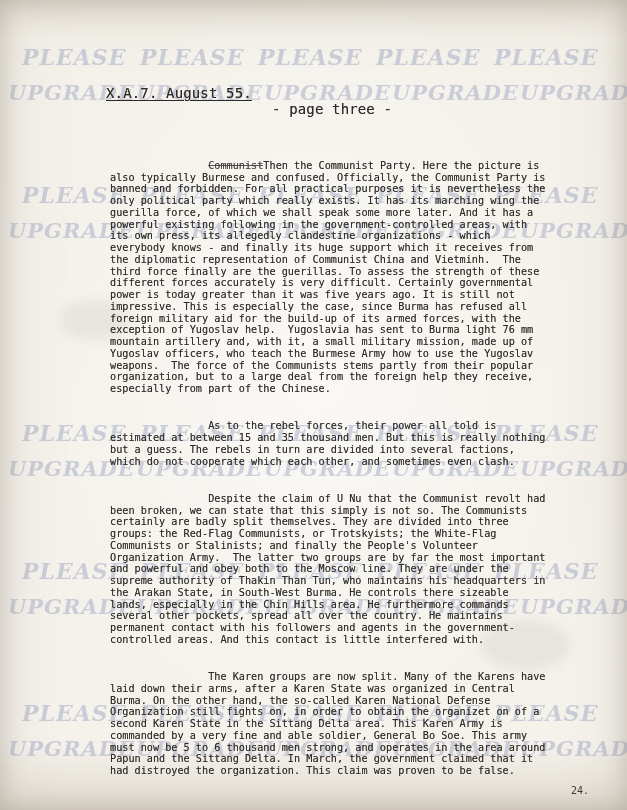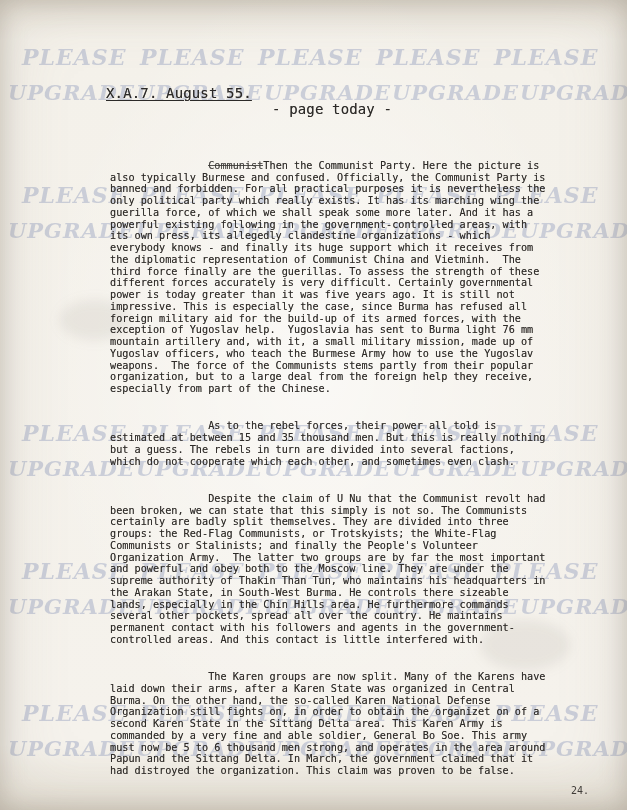--- a/index.html
+++ b/index.html
@@ -185,21 +185,21 @@
       <div class="wm" style="left: 136px; top: 736px; font-size: 21px; color: rgba(143, 155, 189, 0.42);">UPGRADE</div>
       <div class="wm" style="left: 264px; top: 736px; font-size: 21px; color: rgba(143, 155, 189, 0.42);">UPGRADE</div>
       <div class="wm" style="left: 392px; top: 736px; font-size: 21px; color: rgba(143, 155, 189, 0.42);">UPGRADE</div>
       <div class="wm" style="left: 520px; top: 736px; font-size: 21px; color: rgba(143, 155, 189, 0.42);">UPGRADE</div>
     </div>
 
   <div id="typed">
 
     <div class="tx header-line underline" id="doc-id">X.A.7. August 55.</div>
 
-    <div class="tx header-line" id="page-label">- page today -</div>
+    <div class="tx header-line" id="page-label">- page three -</div>
 
     <div id="body-block">
       <p class="para">
         <span>        </span><span class="struck">Communist</span><span>Then the Communist Party. Here the picture is also typically Burmese and confused. Officially, the Communist Party is banned and forbidden. For all practical purposes it is nevertheless the only political party which really exists. It has its marching wing the guerilla force, of which we shall speak some more later. And it has a powerful existing following in the government-controlled areas, with its own press, its allegedly clandestine organizations - which everybody knows - and finally its huge support which it receives from the diplomatic representation of Communist China and Vietminh.  The third force finally are the guerillas. To assess the strength of these different forces accurately is very difficult. Certainly governmental power is today greater than it was five years ago. It is still not impressive. This is especially the case, since Burma has refused all foreign military aid for the build-up of its armed forces, with the exception of Yugoslav help.  Yugoslavia has sent to Burma light 76 mm mountain artillery and, with it, a small military mission, made up of Yugoslav officers, who teach the Burmese Army how to use the Yugoslav weapons.  The force of the Communists stems partly from their popular organization, but to a large deal from the foreign help they receive, especially from part of the Chinese.</span>
       </p>
       <p class="para">
         <span>        </span><span>As to the rebel forces, their power all told is estimated at between 15 and 35 thousand men. But this is really nothing but a guess. The rebels in turn are divided into several factions, which do not cooperate which each other, and sometimes even clash.</span>
       </p>
       <p class="para">
         <span>        </span><span>Despite the claim of U Nu that the Communist revolt had been broken, we can state that this simply is not so. The Communists certainly are badly split themselves. They are divided into three groups: the Red-Flag Communists, or Trotskyists; the White-Flag Communists or Stalinists; and finally the People's Volunteer Organization Army.  The latter two groups are by far the most important and powerful and obey both to the Moscow line. They are under the supreme authority of Thakin Than Tun, who maintains his headquarters in the Arakan State, in South-West Burma. He controls there sizeable lands, especially in the Chin Hills area. He furthermore commands several other pockets, spread all over the country. He maintains permanent contact with his followers and agents in the government-controlled areas. And this contact is little interfered with.</span>

